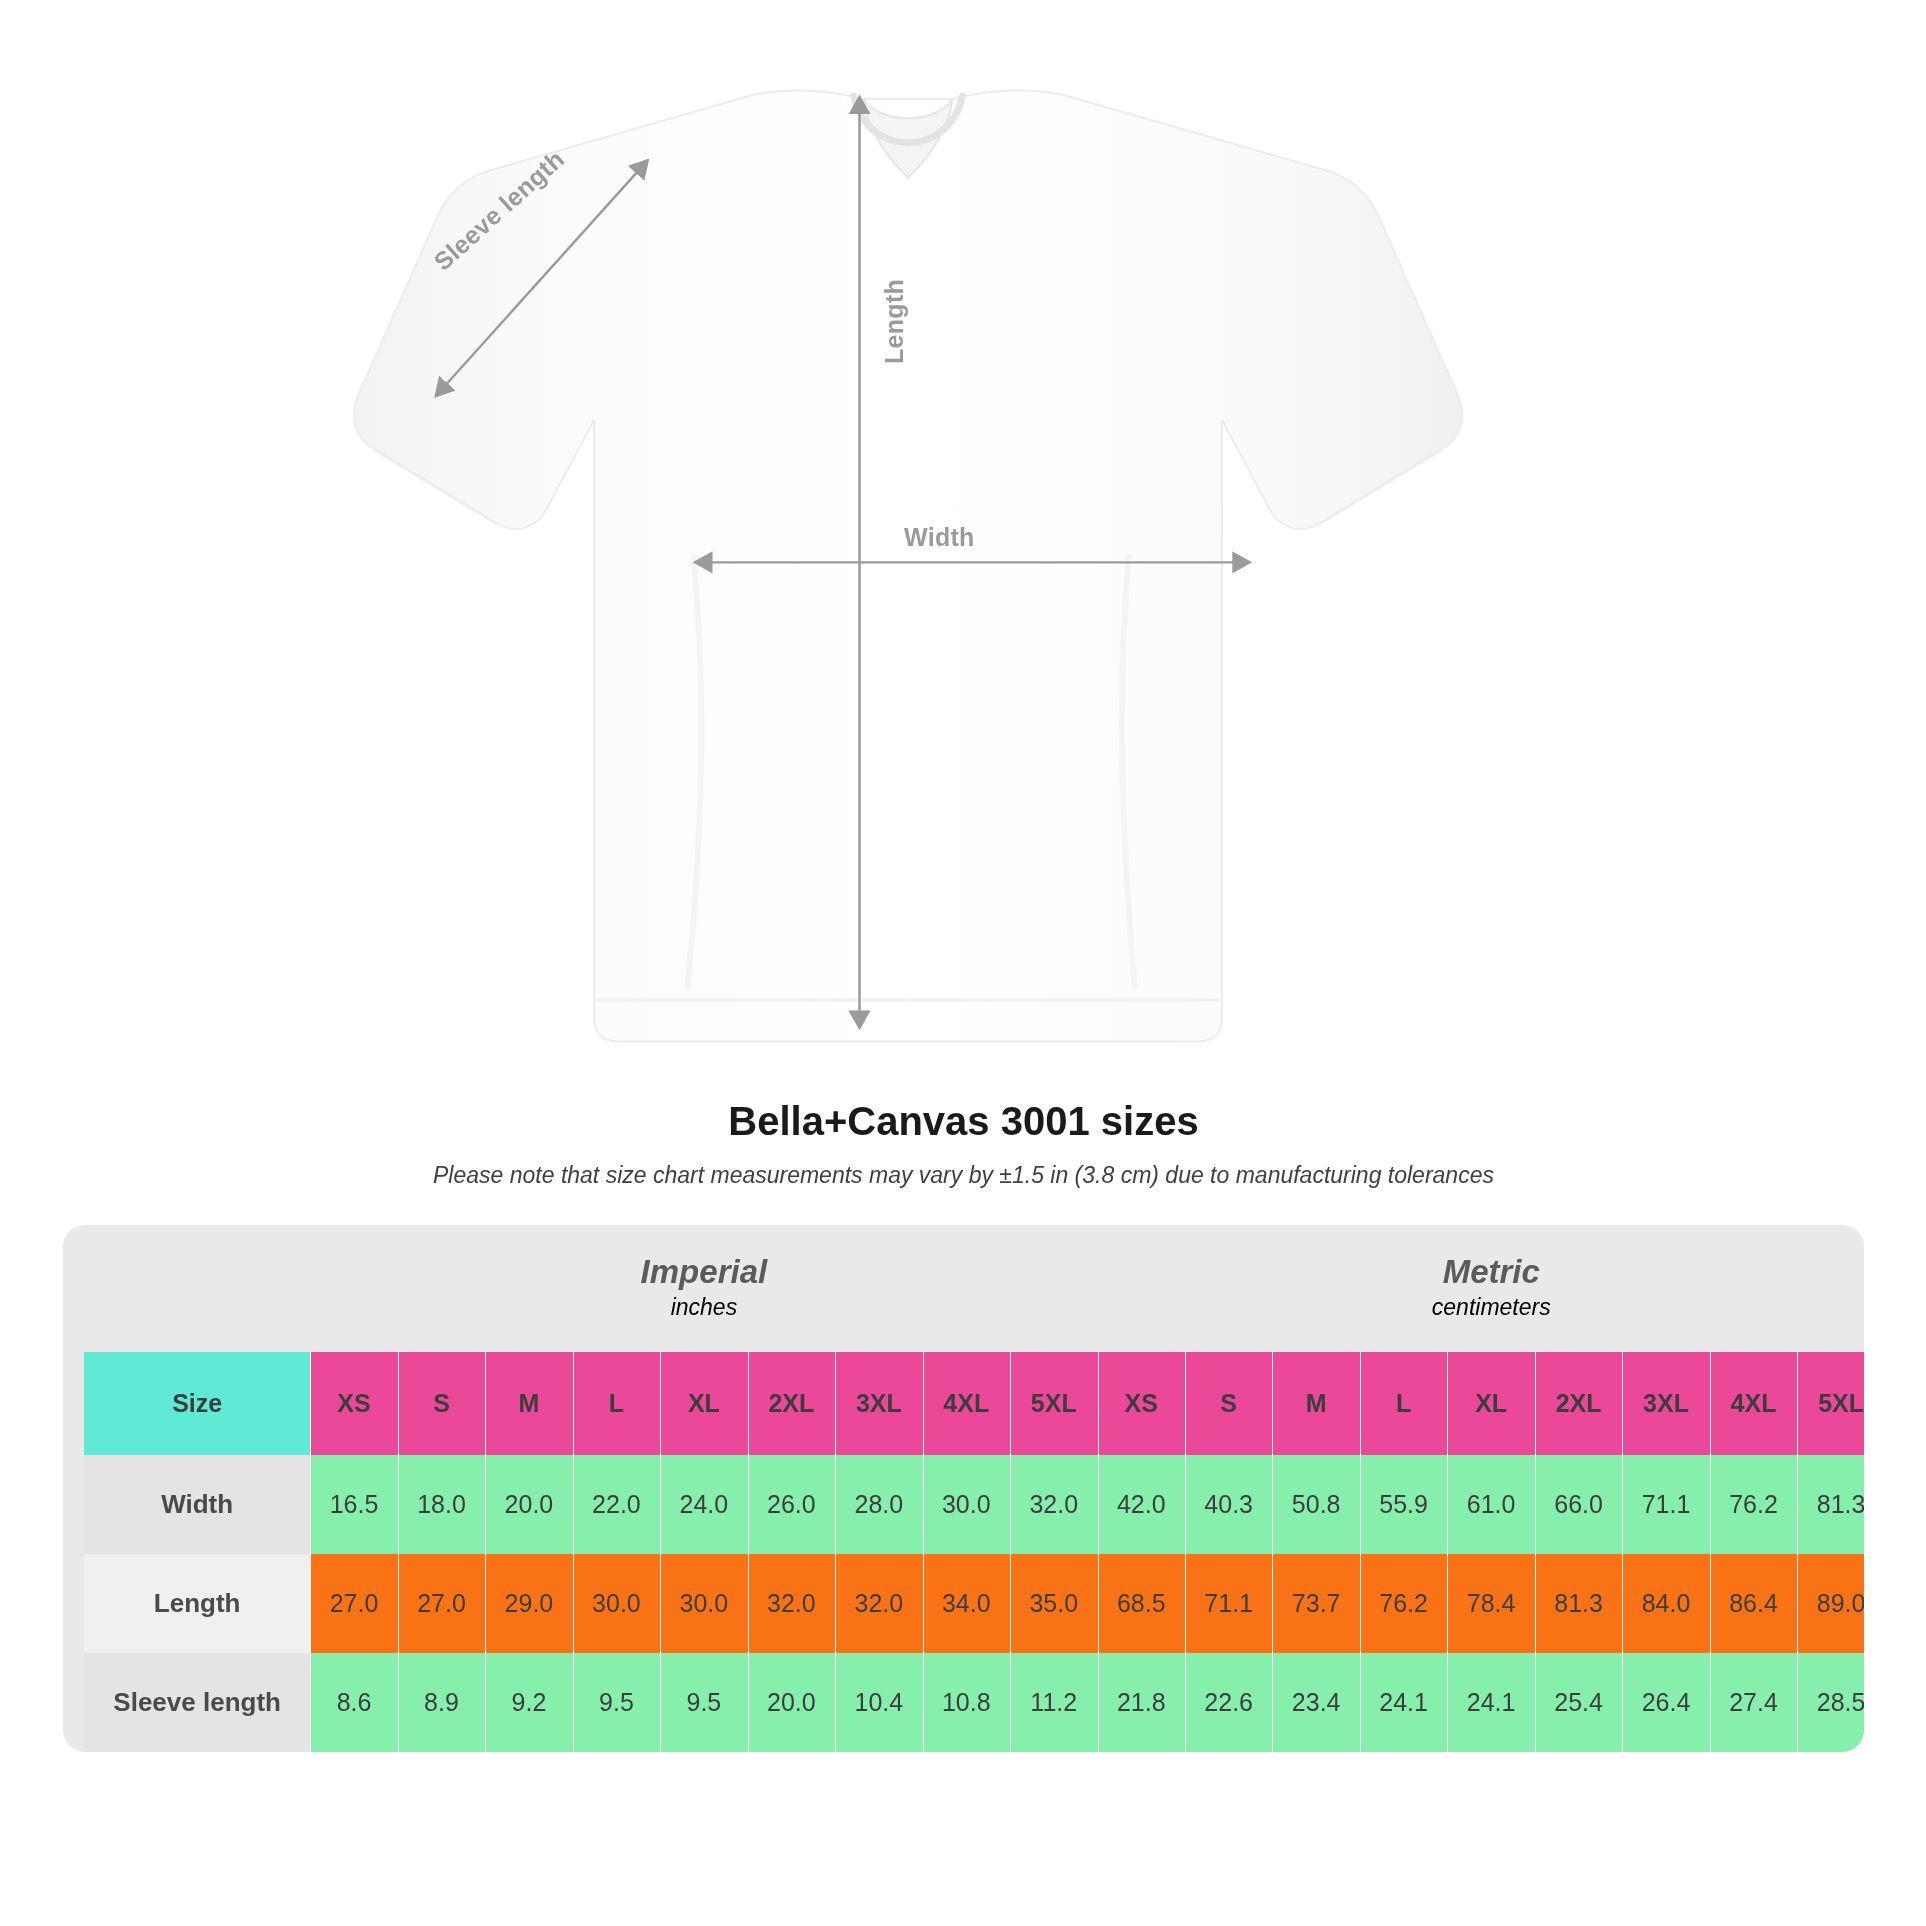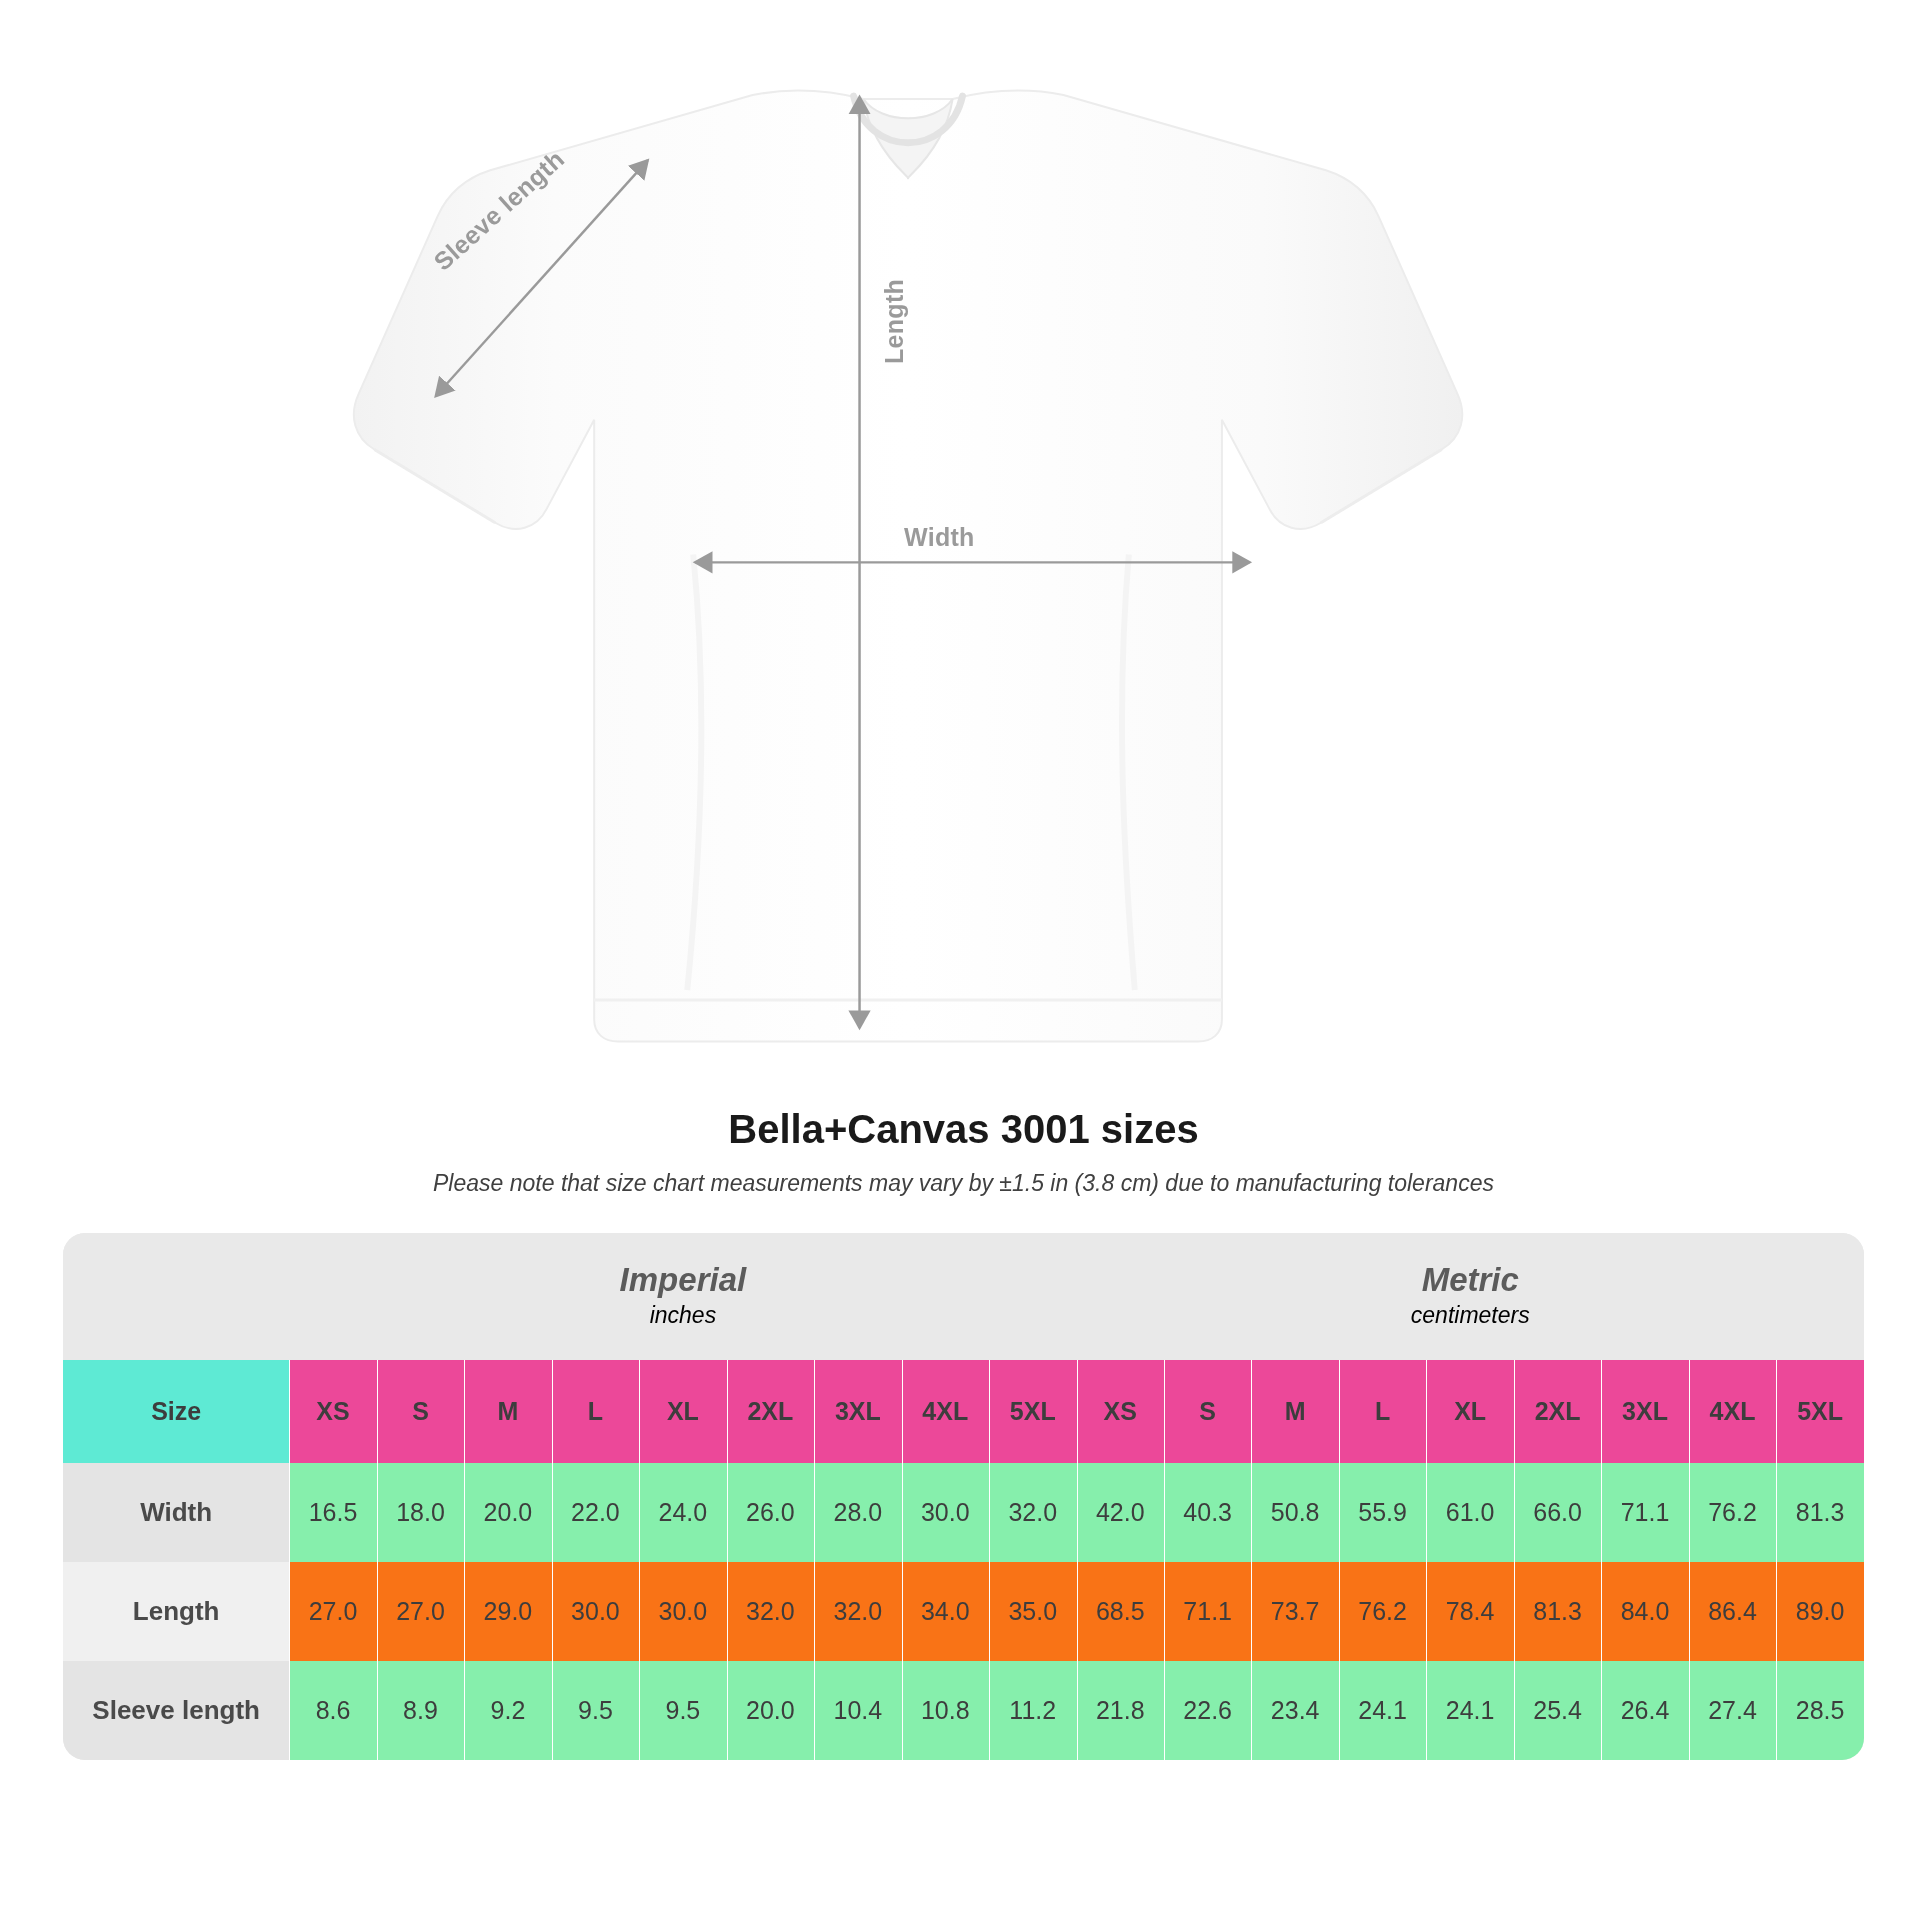--- a/index.html
+++ b/index.html
@@ -53,21 +53,20 @@
     transform-origin: left top;
   }
   .label-width {
     left: 904px;
     top: 523px;
   }
 
   
   .title-block {
     text-align: center;
-    margin-top: 8px;
   }
   .chart-title {
     font-size: 40px;
     font-weight: bold;
     color: #1a1a1a;
     margin: 0 0 18px 0;
   }
   .chart-note {
     font-size: 23px;
     font-style: italic;
@@ -79,20 +78,21 @@
   .table-wrap {
     margin: 36px 63px 0 63px;
     border-radius: 22px;
     overflow: hidden;
     background: #e9e9e9;
   }
   table.size-table {
     border-collapse: collapse;
     width: 100%;
     table-layout: fixed;
+    margin-left: 21px;
   }
   table.size-table td, table.size-table th {
     text-align: center;
     font-size: 25px;
     color: #3d3d3d;
     padding: 0;
     border: 0;
   }
   
   .unit-row td {

